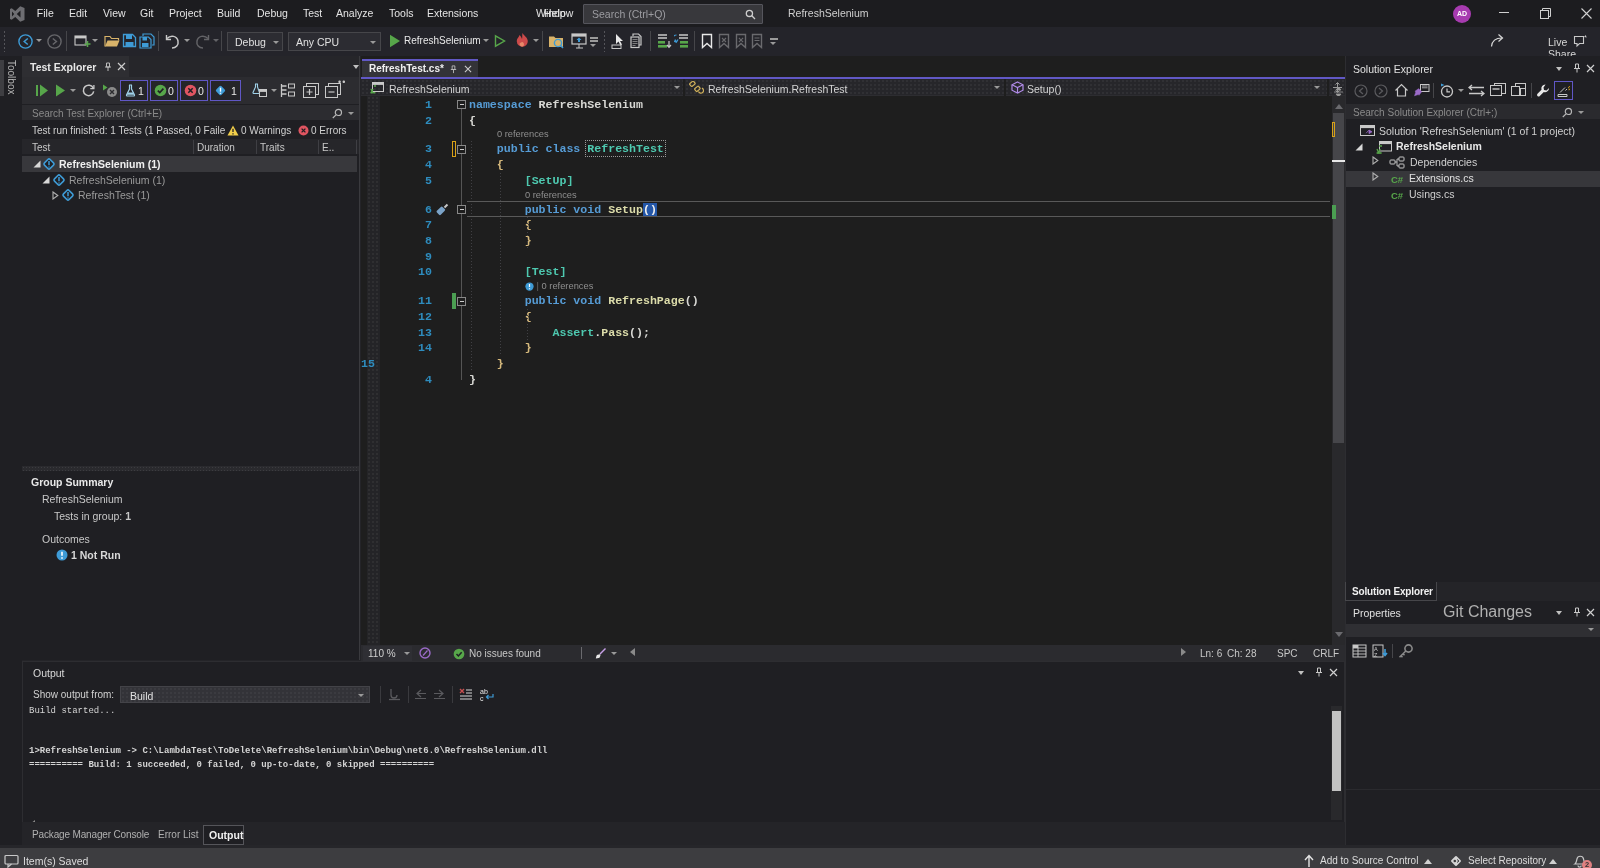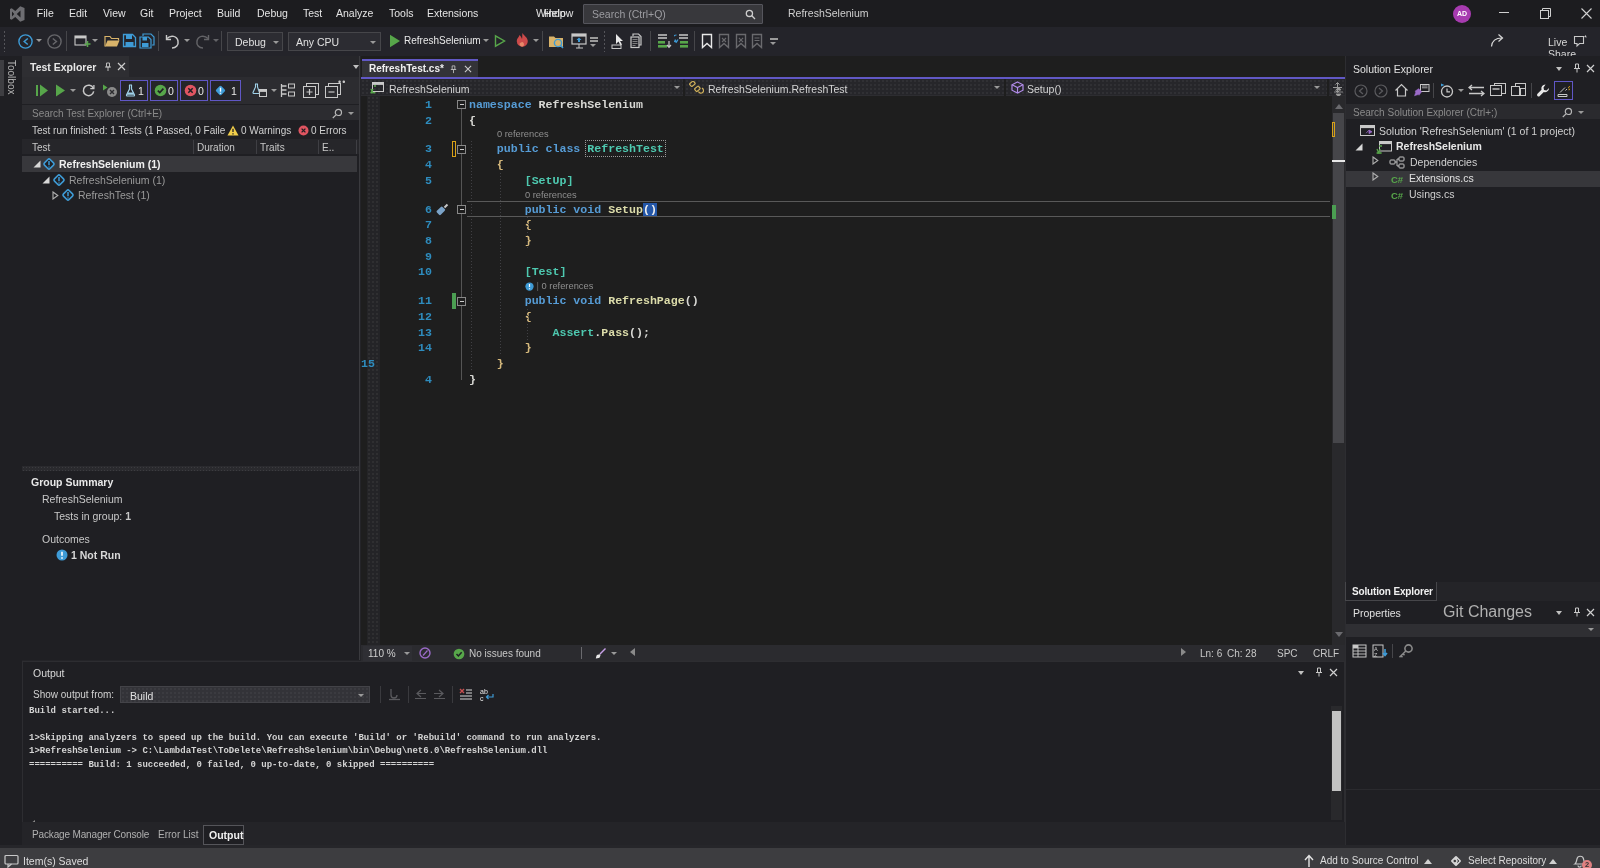--- a/index.html
+++ b/index.html
@@ -659,22 +659,21 @@
       <div class="abs" style="left:430px;top:25px;width:1px;height:17px;background:#3a3a3e;"></div>
       <svg class="abs" style="left:437px;top:26px;" width="14" height="14" viewBox="0 0 14 14">
         <path d="M1 2 l4 4 m0-4 l-4 4" stroke="#c75050" stroke-width="1.4"></path>
         <path d="M7 3 h6 M7 6 h6 M1 9 h12 M1 12 h12" stroke="#d8d8d8" stroke-width="1.2"></path>
       </svg>
       <svg class="abs" style="left:458px;top:26px;" width="15" height="14" viewBox="0 0 15 14">
         <text x="0" y="7" font-size="7" fill="#e8e8e8">ab</text>
         <text x="0" y="13.5" font-size="7" fill="#e8e8e8">c</text>
         <path d="M13 7 v3 h-6 M8.5 8 l-2 2 l2 2" fill="none" stroke="#3e9bd6" stroke-width="1.2"></path>
       </svg>
-      <div class="abs mono" style="left:7px;top:44px;font-size:9px;line-height:13.4px;font-weight:bold;color:#d4d4d4;">Build started...</div>
-      <div class="abs mono" style="left:7px;top:70.8px;font-size:9px;line-height:13.4px;font-weight:bold;color:#d4d4d4;">1&gt;Skipping analyzers to speed up the build. You can execute 'Build' or 'Rebuild' command to run analyzers.</div>
+      <div class="abs mono" style="left:7px;top:44px;font-size:9px;line-height:13.4px;font-weight:normal;color:#d4d4d4;">Build started...</div>
       <div class="abs mono" style="left:7px;top:84.2px;font-size:9px;line-height:13.4px;font-weight:bold;color:#d4d4d4;">1&gt;RefreshSelenium -&gt; C:\LambdaTest\ToDelete\RefreshSelenium\bin\Debug\net6.0\RefreshSelenium.dll</div>
       <div class="abs mono" style="left:7px;top:97.6px;font-size:9px;line-height:13.4px;font-weight:bold;color:#d4d4d4;">========== Build: 1 succeeded, 0 failed, 0 up-to-date, 0 skipped ==========</div>
       <div class="abs" style="left:1309px;top:45px;width:11px;height:114px;background:#29292c;"></div>
       <div class="abs" style="left:8px;top:159px;width:0;height:0;border-top:4px solid transparent;border-bottom:4px solid transparent;border-right:5px solid #8a8a8a;"></div>
       <div class="abs" style="left:1310px;top:50px;width:9px;height:80px;background:#c2c2c2;"></div>
     </div>
 
 <div class="abs" id="bottomtabs" style="left:22px;top:822px;width:1323px;height:23px;background:#242428;">
       <span class="abs" style="left:10px;top:7px;font-size:10px;letter-spacing:-0.15px;color:#b0b0b0;">Package Manager Console</span>
       <span class="abs" style="left:136px;top:7px;font-size:10px;color:#b0b0b0;">Error List</span>

